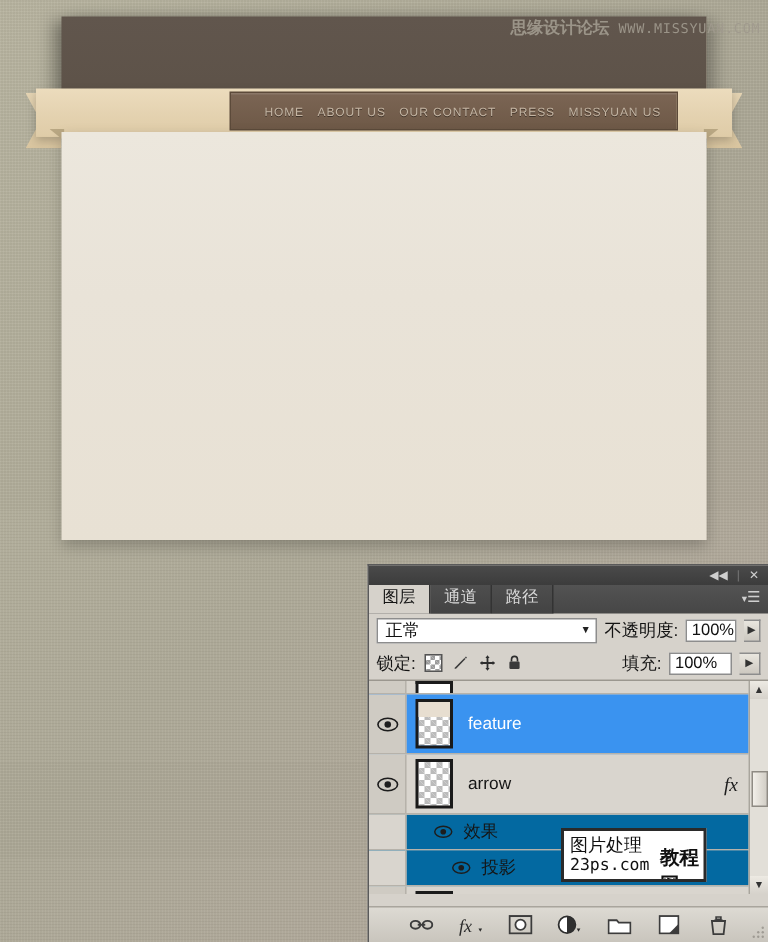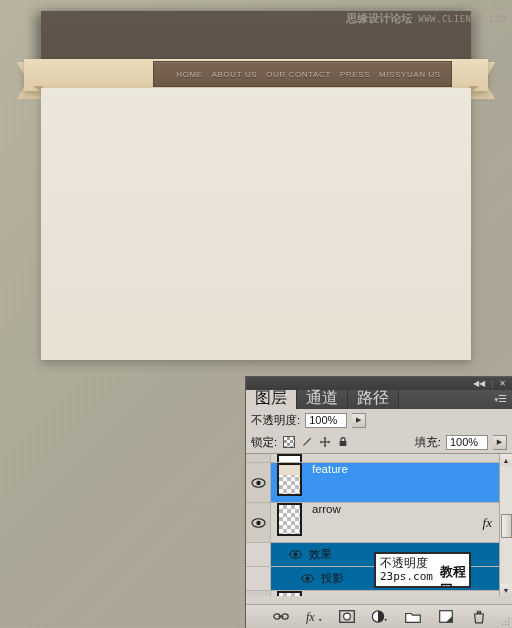--- a/index.html
+++ b/index.html
@@ -86,22 +86,22 @@
     padding-right:6px;box-sizing:border-box;
   }
   .ps-titlebar .tb-ico{color:#cfcfcf;font-size:8px;line-height:1;cursor:pointer;}
   .ps-titlebar .sep{color:#777;font-size:8px;}
 
   .ps-tabs{
     height:19px;background:linear-gradient(180deg,#535353 0%,#464646 100%);
     display:flex;align-items:flex-end;position:relative;
   }
   .ps-tab{
-    height:19px;padding:0 9px;display:flex;align-items:flex-end;
-    font-size:16px;color:#d8d8d8;background:linear-gradient(180deg,#4e4e4e,#434343);
+    height:19px;padding:0 9px;display:flex;align-items:flex-start;
+    font-size:11px;color:#d8d8d8;background:linear-gradient(180deg,#4e4e4e,#434343);
     border-right:1px solid #333;cursor:pointer;box-sizing:border-box;
   }
   .ps-tab.active{background:#d6d2cb;color:#151515;}
   .ps-menu-ico{
     position:absolute;right:5px;top:4px;color:#cfcfcf;font-size:10px;
     line-height:1;cursor:pointer;
   }
   .ps-menu-ico .tri{font-size:7px;}
 
   .ps-row{
@@ -137,21 +137,21 @@
                      linear-gradient(45deg,#9a9a9a 25%,#fff 25%,#fff 75%,#9a9a9a 75%);
     background-size:6px 6px;background-position:0 0,3px 3px;
     border:1px solid #555;
   }
 
   .ps-list{
     position:relative;background:#d9d5ce;height:142px;overflow:hidden;
     border-top:1px solid #9b978f;
   }
   .layer-row{
-    display:flex;height:40px;box-sizing:border-box;
+    display:flex;align-items:center;height:40px;box-sizing:border-box;
     border-bottom:1px solid #b6b2aa;background:#d9d5ce;position:relative;
     padding-right:2px;
   }
   .layer-row.selected{background:#3a93f0;}
   .layer-row.selected .layer-name{color:#fff;}
   .layer-row.partial{height:9px;border-bottom:1px solid #b6b2aa;overflow:hidden;}
   .eye-cell{
     width:24px;height:100%;display:flex;align-items:center;justify-content:center;
     border-right:1px solid #b6b2aa;background:#cfcbc3;cursor:pointer;flex:0 0 24px;
   }
@@ -234,21 +234,21 @@
 <div id="root">
 
   <div class="bg"></div>
 
   <div>
 
     <div class="header-bar"></div>
 
     <div class="watermark-top">
       <span class="cn">思缘设计论坛</span>
-      <span>WWW.CLIENTS.COM</span>
+      <span>WWW.MISSYUAN.COM</span>
     </div>
 
     <div class="ribbon-tail left"></div>
     <div class="ribbon-tail right"></div>
     <div class="ribbon-band"></div>
     <div class="ribbon-fold l"></div>
     <div class="ribbon-fold r"></div>
 
     <div class="nav">
       <a href="#">HOME</a>
@@ -276,20 +276,24 @@
       <div class="ps-tab">
           <span>通道</span>
         </div>
       <div class="ps-tab">
           <span>路径</span>
         </div>
       <div class="ps-menu-ico"><span class="tri">▾</span>☰</div>
     </div>
 
     <div class="ps-row">
+      <div class="ps-select">
+        <span class="cv">正常</span>
+        <span class="ar">▼</span>
+      </div>
       <span class="ps-label">不透明度:</span>
       <div class="ps-num">100%</div>
       <div class="ps-spin">▶</div>
     </div>
 
     <div class="ps-row">
       <span class="ps-label">锁定:</span>
 
       <span class="lock-ico">
           <span class="chk"></span>
@@ -436,18 +440,18 @@
           <circle cx="4.5" cy="4.5" r=".8" fill="#7a766f"></circle>
           <circle cx="7.5" cy="4.5" r=".8" fill="#7a766f"></circle>
           <circle cx="1.5" cy="7.5" r=".8" fill="#7a766f"></circle>
           <circle cx="4.5" cy="7.5" r=".8" fill="#7a766f"></circle>
           <circle cx="7.5" cy="7.5" r=".8" fill="#7a766f"></circle>
       </svg>
     </div>
   </div>
 
   <div class="wm-box">
-    <span class="wm-l1">不透明度</span>
+    <span class="wm-l1">图片处理</span>
     <span class="wm-l2">23ps.com</span>
     <span class="wm-l3">教程网</span>
   </div>
 
 </div>
 
 </body></html>

